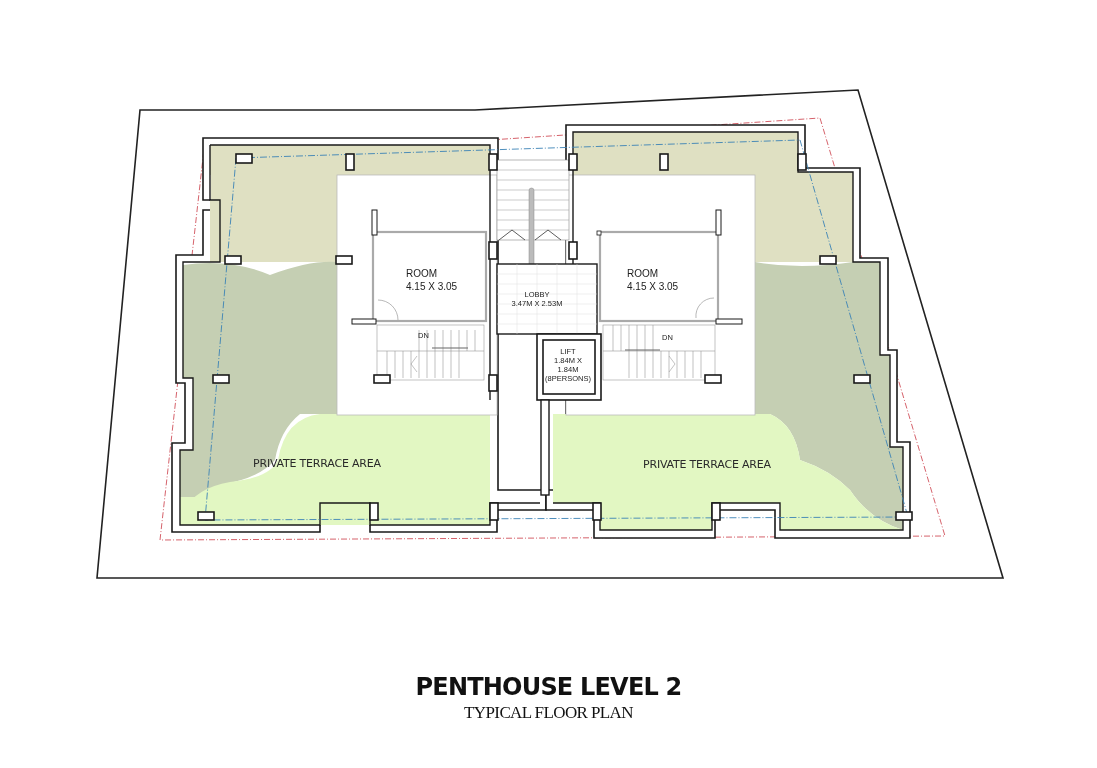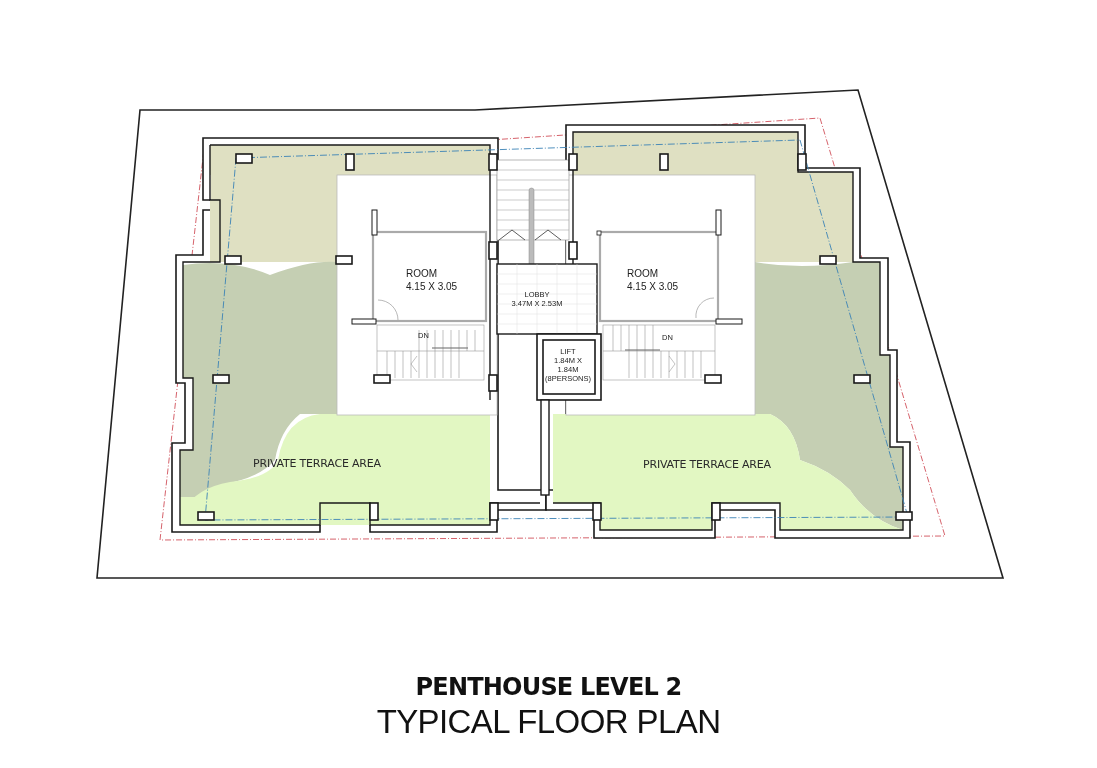--- a/index.html
+++ b/index.html
@@ -4,21 +4,21 @@
 <style>
   html, body { margin: 0; padding: 0; background: #ffffff; }
   body { width: 1097px; height: 768px; position: relative; overflow: hidden; font-family: "DejaVu Sans", sans-serif; }
   #plan { position: absolute; left: 0; top: 0; width: 1097px; height: 620px; }
   .lbl { font-family: "Liberation Sans", sans-serif; fill: #222; }
   .room-lbl { font-size: 10px; }
   .small-lbl { font-size: 7.5px; }
   .terrace-lbl { font-size: 11px; fill: #2a2a2a; font-family: "DejaVu Sans", sans-serif; letter-spacing: -0.2px; }
   .title-block { position: absolute; left: 0; width: 1097px; text-align: center; color: #111; }
   .title-main { top: 673px; font-family: "DejaVu Sans", sans-serif; font-weight: bold; font-size: 24px; letter-spacing: -0.8px; }
-  .title-sub { top: 703px; font-family: Liberation Sans, sans-serif; font-size: 33px; letter-spacing: -0.6px; }
+  .title-sub { top: 703px; font-family: Liberation Serif, serif; font-size: 17px; letter-spacing: -0.6px; }
 </style>
 </head>
 <body>
 
 <svg id="plan" viewBox="0 0 1097 620" xmlns="http://www.w3.org/2000/svg">
 
   <polygon points="140,110 475,110 858,90 1003,578 97,578" fill="#ffffff" stroke="#222" stroke-width="1.6"></polygon>
 
   <polygon points="205,140 490,140 820,118 945,536 160,540" fill="none" stroke="#d0505a" stroke-width="0.9" stroke-dasharray="6,2,1,2"></polygon>
 

